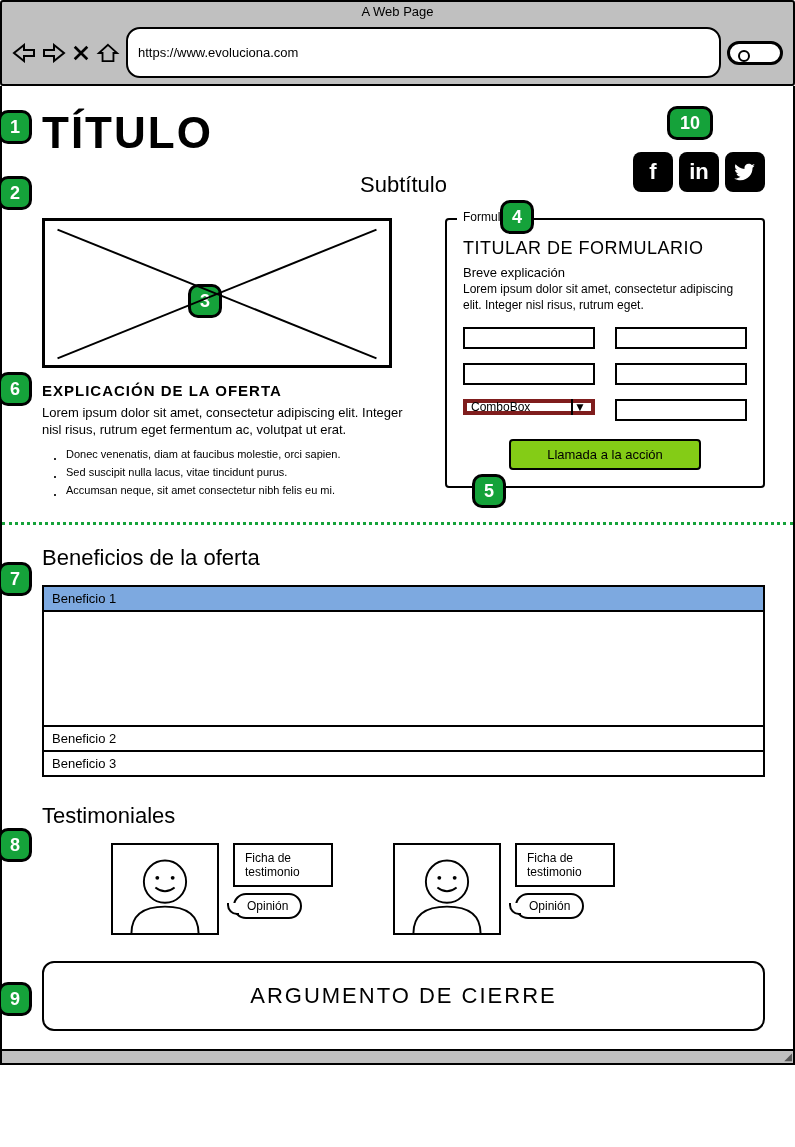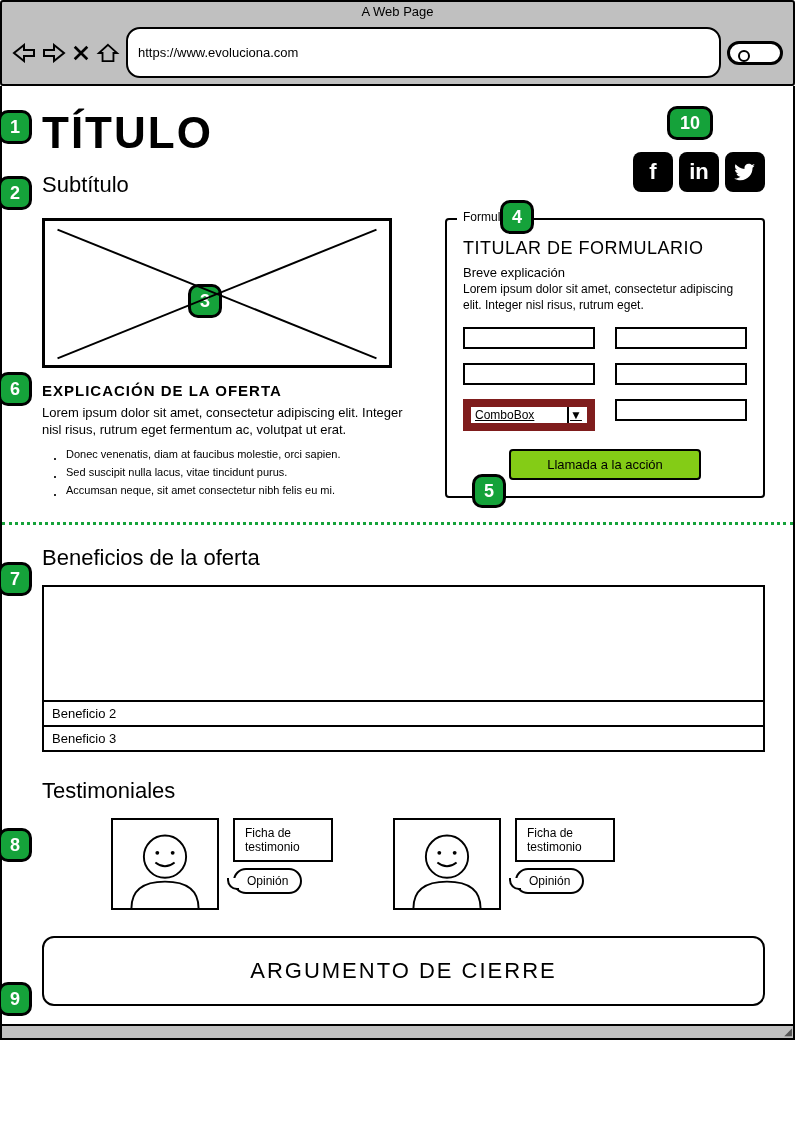--- a/index.html
+++ b/index.html
@@ -11,41 +11,41 @@
   .addr-bar { flex: 1; background: #fff; border: 2px solid #000; border-radius: 14px; padding: 16px 10px; font-size: 13px; }
   .search-pill { width: 56px; height: 24px; background: #fff; border: 3px solid #000; border-radius: 14px; position: relative; }
   .search-pill::before { content: ""; position: absolute; left: 8px; top: 6px; width: 8px; height: 8px; border: 2px solid #000; border-radius: 50%; }
   .content { border: 2px solid #000; border-top: none; padding: 22px 28px 18px 40px; background: #fff; position: relative; }
   .badge { position: absolute; background: #15a23a; color: #fff; font-weight: bold; border: 3px solid #000; border-radius: 10px; min-width: 34px; height: 34px; display: flex; align-items: center; justify-content: center; font-size: 18px; padding: 0 6px; }
   .b1 { left: -4px; top: 24px; } .b2 { left: -4px; top: 90px; } .b3 { left: 186px; top: 198px; }
   .b4 { left: 498px; top: 114px; z-index: 2; } .b5 { left: 470px; top: 388px; z-index: 2; }
   .b6 { left: -4px; top: 286px; } .b7 { left: -4px; top: 476px; } .b8 { left: -4px; top: 742px; }
   .b9 { left: -4px; top: 896px; } .b10 { right: 80px; top: 20px; padding: 0 10px; }
   .title { font-size: 44px; font-weight: bold; letter-spacing: 2px; }
-  .subtitle { font-size: 22px; margin-top: 14px; }
+  .subtitle { font-size: 22px; margin-top: 14px; text-align: center; }
   .social { position: absolute; right: 28px; top: 66px; display: flex; gap: 6px; }
   .social-btn { width: 40px; height: 40px; background: #000; border-radius: 8px; display: flex; align-items: center; justify-content: center; color: #fff; font-size: 22px; font-weight: bold; }
   .top-row { display: flex; gap: 24px; margin-top: 20px; align-items: flex-start; }
   .left-col { flex: 1; }
   .img-ph { width: 350px; height: 150px; border: 3px solid #000; position: relative; }
   .img-ph::before, .img-ph::after { content: ""; position: absolute; background: #000; height: 2px; width: 100%; top: 50%; left: 0; }
   .img-ph::before { transform: rotate(22deg); } .img-ph::after { transform: rotate(-22deg); }
   .offer-hd { font-size: 15px; font-weight: bold; margin-top: 14px; letter-spacing: 1px; }
   .offer-txt { font-size: 13px; margin-top: 6px; line-height: 1.3; }
   .bullets { margin: 8px 0 0 24px; font-size: 11px; }
   .bullets li { margin-bottom: 4px; line-height: 1.3; list-style: none; position: relative; }
   .bullets li::before { content: "·"; position: absolute; left: -14px; font-size: 18px; }
   .form-box { border: 2px solid #000; border-radius: 4px; padding: 18px 16px 16px 16px; width: 320px; position: relative; }
   .form-legend { position: absolute; top: -10px; left: 10px; background: #fff; padding: 0 6px; font-size: 12px; }
   .form-title { font-size: 18px; font-weight: normal; letter-spacing: 0.5px; }
   .form-sub { font-size: 13px; margin-top: 6px; }
   .form-txt { font-size: 12px; margin-top: 2px; line-height: 1.3; }
   .form-grid { display: grid; grid-template-columns: 1fr 1fr; gap: 14px 20px; margin-top: 14px; }
   .form-input { border: 2px solid #000; height: 22px; background: #fff; }
-  .combo { border: 8px solid #7f1d1d; height: 32px; display: flex; align-items: center; justify-content: space-between; padding: 0 4px; font-size: 12px; text-decoration: underline; }
+  .combo { border: 4px solid #7f1d1d; height: 16px; display: flex; align-items: center; justify-content: space-between; padding: 0 4px; font-size: 12px; }
   .combo-arrow { width: 16px; height: 16px; border-left: 2px solid #000; display: flex; align-items: center; justify-content: center; }
   .cta-btn { border: 2px solid #000; border-radius: 4px; padding: 6px 36px; font-size: 13px; margin: 18px auto 0; display: block; background: #84cc16; font-family: inherit; }
   .divider { border-top: 3px dotted #15a23a; margin: 20px -28px 20px -40px; }
   .section-hd { font-size: 22px; margin-bottom: 14px; }
   .accordion { border: 1px solid #000; }
   .acc-head { border: 1px solid #000; padding: 4px 8px; font-size: 13px; }
   .acc-head.sel { background: #7da9e0; }
   .acc-body { height: 115px; border: 1px solid #000; }
   .testimonials { display: flex; gap: 60px; margin-left: 60px; padding-left: 9px; }
   .testi { display: flex; gap: 14px; }
@@ -136,20 +136,21 @@
         <div class="form-input"></div>
       </div>
       <button class="cta-btn">Llamada a la acción</button>
     </div>
   </div>
 
   <div class="divider"></div>
 
   <div class="section-hd">Beneficios de la oferta</div>
   <div class="accordion">
+    <div class="acc-head sel">Beneficio 1</div>
     <div class="acc-body"></div>
     <div class="acc-head">Beneficio 2</div>
     <div class="acc-head">Beneficio 3</div>
   </div>
 
   <div class="section-hd" style="margin-top:26px">Testimoniales</div>
   <div class="testimonials">
     <div class="testi">
       <div class="avatar">
         <svg viewBox="0 0 100 90">

